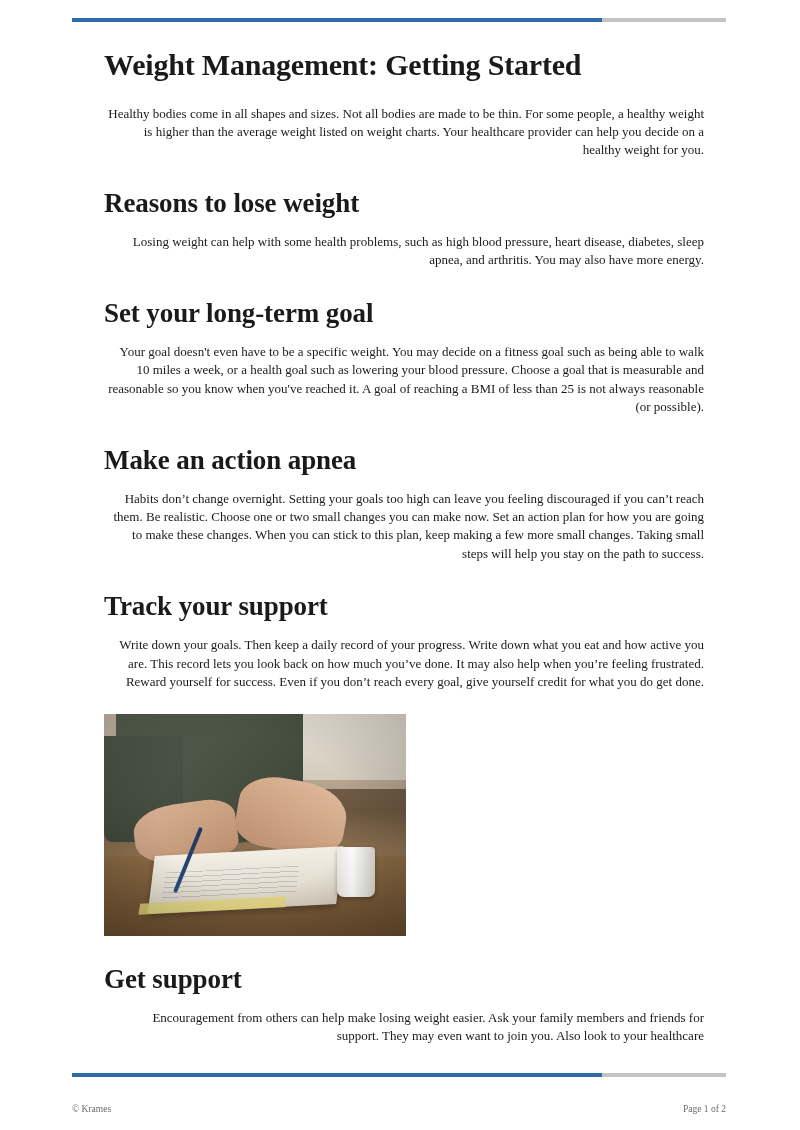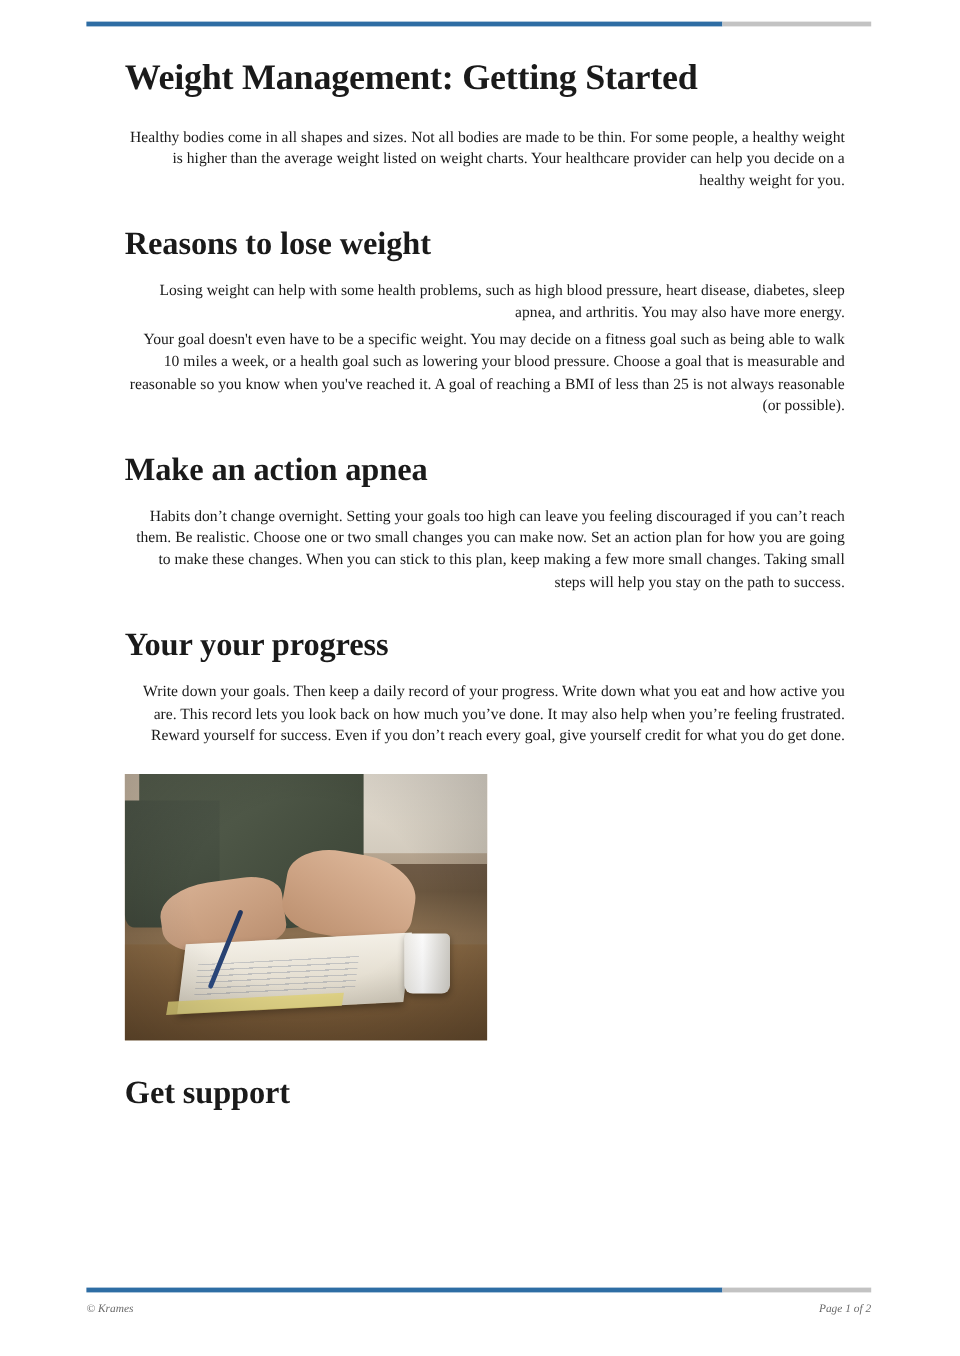--- a/index.html
+++ b/index.html
@@ -181,26 +181,25 @@
   .bottom-rule {
     position: absolute;
     bottom: 38px;
     left: 72px;
     width: 654px;
     height: 3px;
     display: flex;
   }
   .footer {
     position: absolute;
-    bottom: 18px;
+    bottom: 0;
     left: 72px;
     width: 654px;
     display: flex;
     justify-content: space-between;
-    font-style: italic;
     font-size: 9.5px;
     color: #6a6a6a;
   }
 </style>
 </head>
 <body>
 
 <div class="page">
 
   <div class="top-rule">
@@ -210,46 +209,48 @@
 
   <div class="content">
 
     <h1 class="doc-title">Weight Management: Getting Started</h1>
 
     <p class="body-text intro">Healthy bodies come in all shapes and sizes. Not all bodies are made to be thin. For some people, a healthy weight is higher than the average weight listed on weight charts. Your healthcare provider can help you decide on a healthy weight for you.</p>
 
     <h2 class="section-title">Reasons to lose weight</h2>
     <p class="body-text">Losing weight can help with some health problems, such as high blood pressure, heart disease, diabetes, sleep apnea, and arthritis. You may also have more energy.</p>
 
+    <h2 class="section-title">Set your long-term goal</h2>
     <p class="body-text">Your goal doesn't even have to be a specific weight. You may decide on a fitness goal such as being able to walk 10 miles a week, or a health goal such as lowering your blood pressure. Choose a goal that is measurable and reasonable so you know when you've reached it. A goal of reaching a BMI of less than 25 is not always reasonable (or possible).</p>
 
     <h2 class="section-title">Make an action apnea</h2>
     <p class="body-text">Habits don’t change overnight. Setting your goals too high can leave you feeling discouraged if you can’t reach them. Be realistic. Choose one or two small changes you can make now. Set an action plan for how you are going to make these changes. When you can stick to this plan, keep making a few more small changes. Taking small steps will help you stay on the path to success.</p>
 
-    <h2 class="section-title">Your your progress</h2>
+    <h2 class="section-title">Track your support</h2>
     <p class="body-text">Write down your goals. Then keep a daily record of your progress. Write down what you eat and how active you are. This record lets you look back on how much you’ve done. It may also help when you’re feeling frustrated. Reward yourself for success. Even if you don’t reach every goal, give yourself credit for what you do get done.</p>
 
     <div class="figure">
       <div class="photo-bg"></div>
       <div class="photo-wall"></div>
       <div class="photo-window"></div>
       <div class="photo-shirt"></div>
       <div class="photo-shirt2"></div>
       <div class="photo-desk"></div>
       <div class="photo-arm-l"></div>
       <div class="photo-arm-r"></div>
       <div class="photo-book"></div>
       <div class="photo-book-lines"></div>
       <div class="photo-book-edge"></div>
       <div class="photo-pen"></div>
       <div class="photo-cup"></div>
       <div class="photo-vignette"></div>
     </div>
 
     <h2 class="section-title">Get support</h2>
+    <p class="body-text">Encouragement from others can help make losing weight easier. Ask your family members and friends for support. They may even want to join you. Also look to your healthcare</p>
 
   </div>
 
   <div class="bottom-rule">
     <div class="rule-blue" style="width:81%"></div>
     <div class="rule-grey"></div>
   </div>
 
   <div class="footer">
     <span>© Krames</span>

